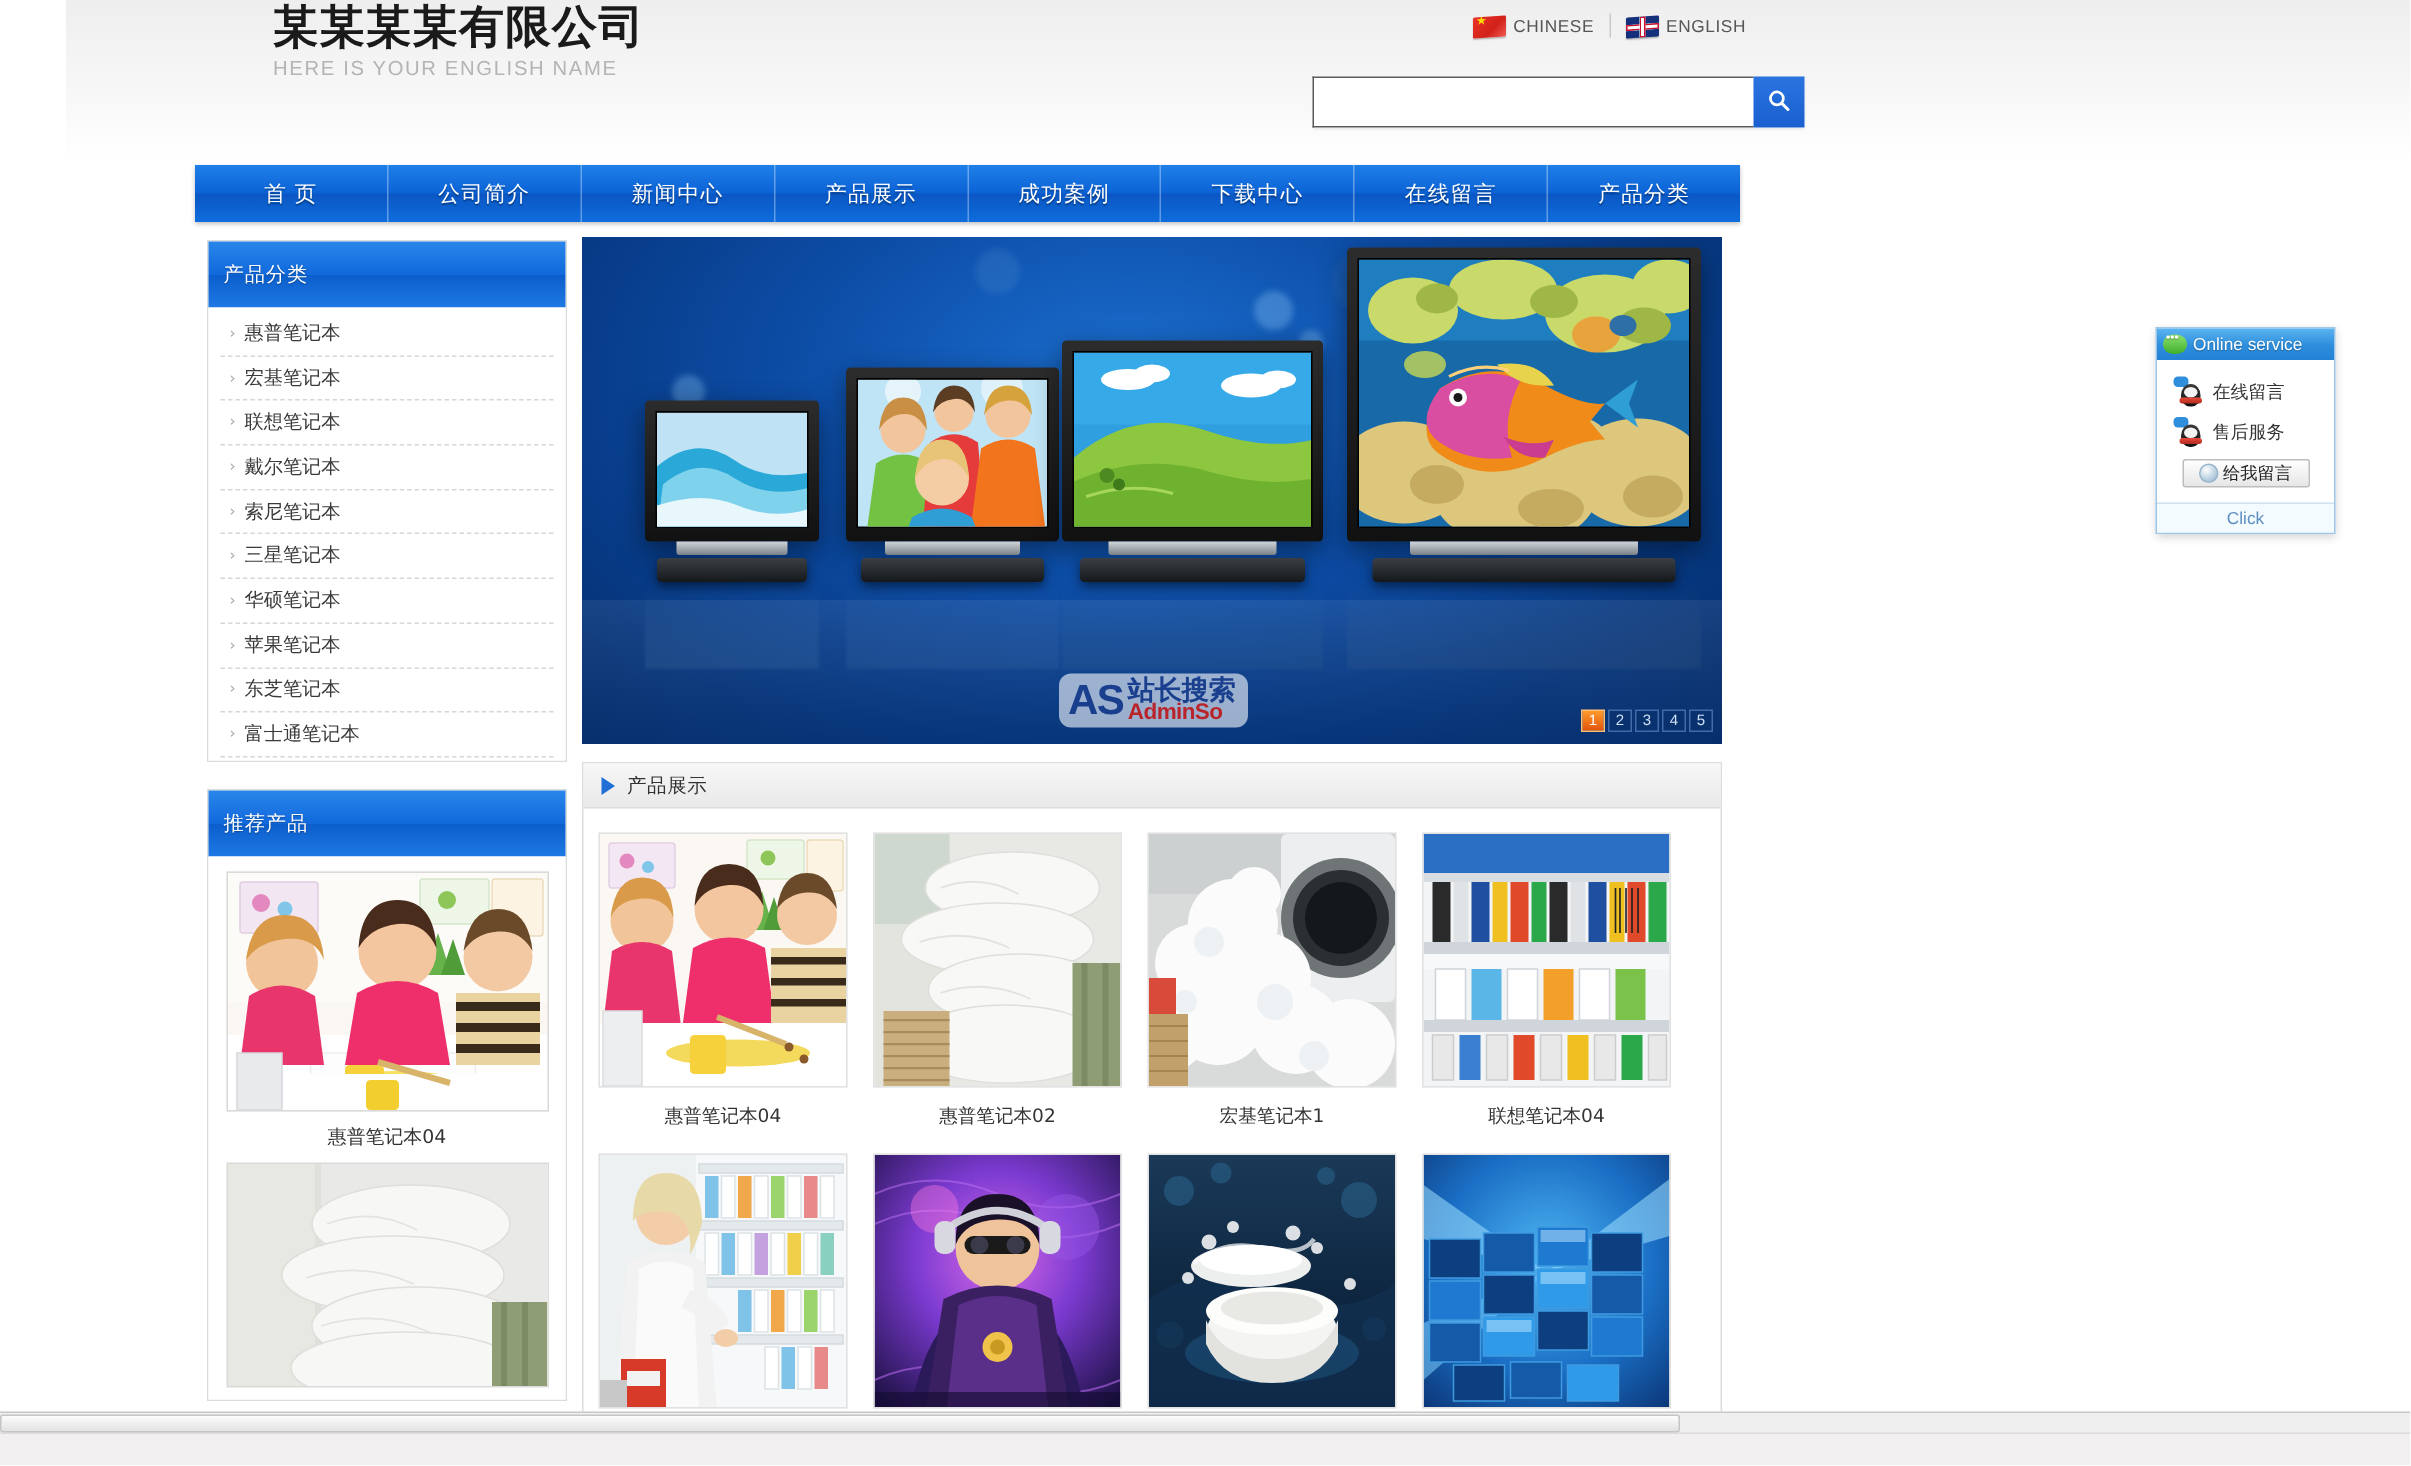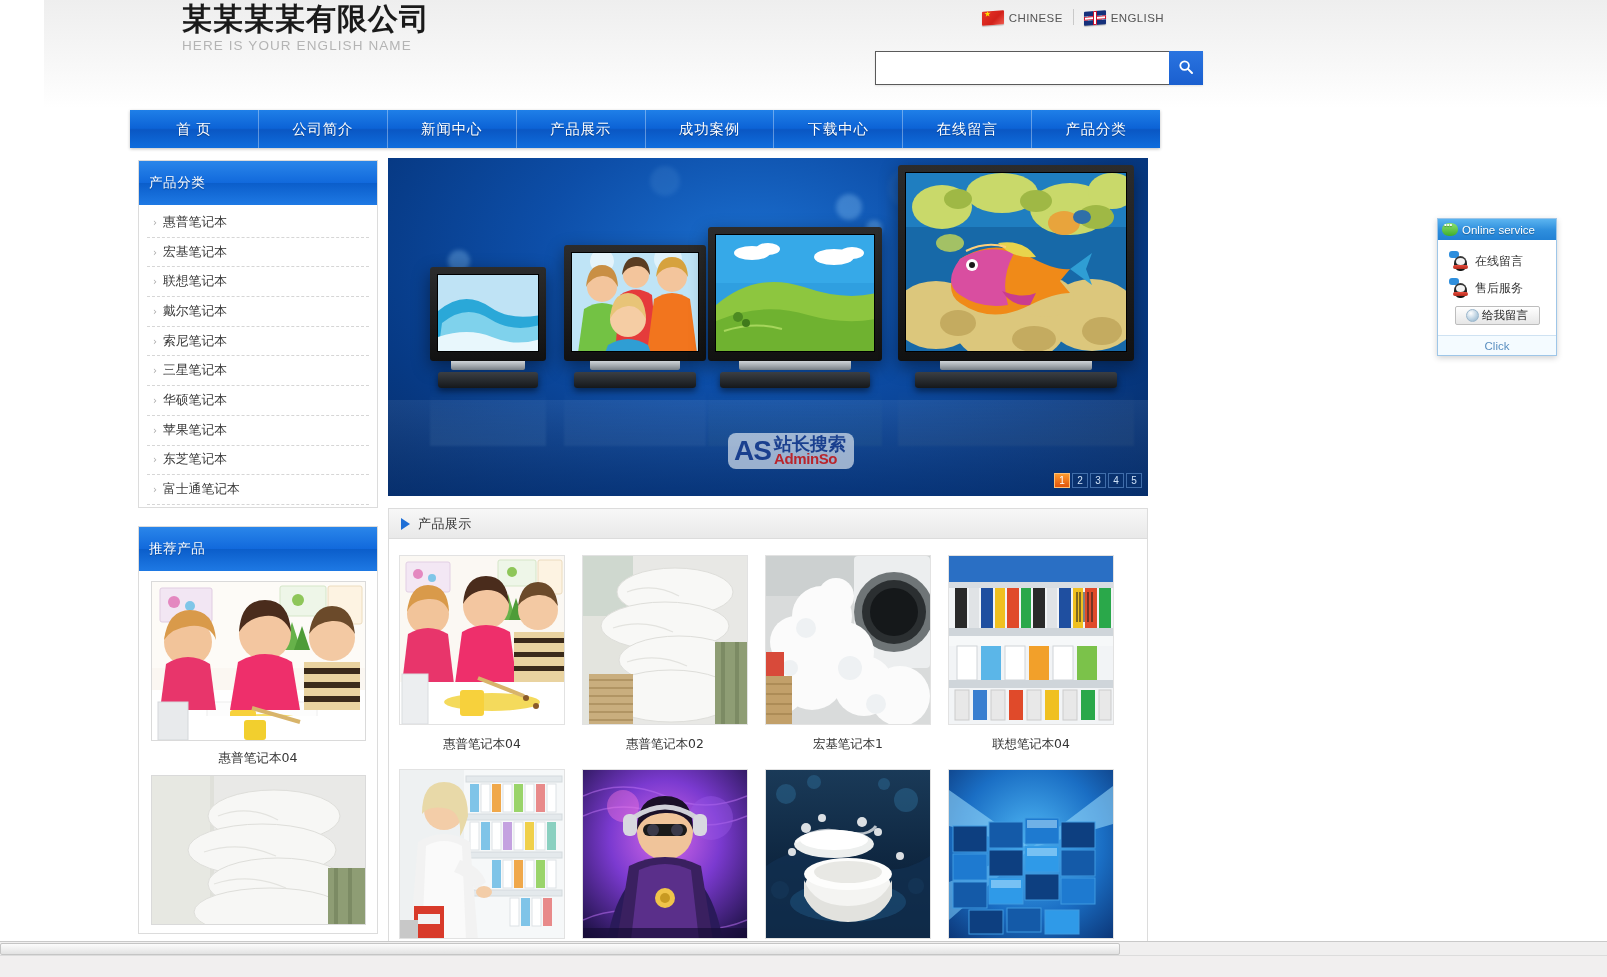--- a/index.html
+++ b/index.html
@@ -149,22 +149,22 @@
     background: linear-gradient(to bottom,#3b3f44,#15181b);
     border-radius: 3px; box-shadow: 0 3px 7px rgba(0,0,0,.5);
   }
   .tv-refl {
     position:absolute; left:0; right:0; top: 100%;
     height: 58px; transform: scaleY(-1); opacity: .22;
     filter: blur(1px);
   }
 
   #banner-watermark {
-    position: absolute; left: 318px; bottom: 16px; width: 148px; height: 58px;
-    display:flex; align-items:center; justify-content:flex-end;
+    position: absolute; left: 318px; bottom: 0px; width: 148px; height: 58px;
+    display:flex; align-items:center; justify-content:flex-start;
     opacity: .9;
   }
   .wm-box {
     background: rgba(232,238,245,.72); border-radius: 8px;
     padding: 2px 8px 3px 6px; display:flex; align-items:center; gap:3px;
     position: relative;
   }
   .wm-as { font-size: 28px; font-weight: bold; color:#1b3f8f; font-family:"Liberation Sans",sans-serif;
            letter-spacing:-1px; line-height: 26px; }
   .wm-right { display:flex; flex-direction:column; line-height: 1; }

